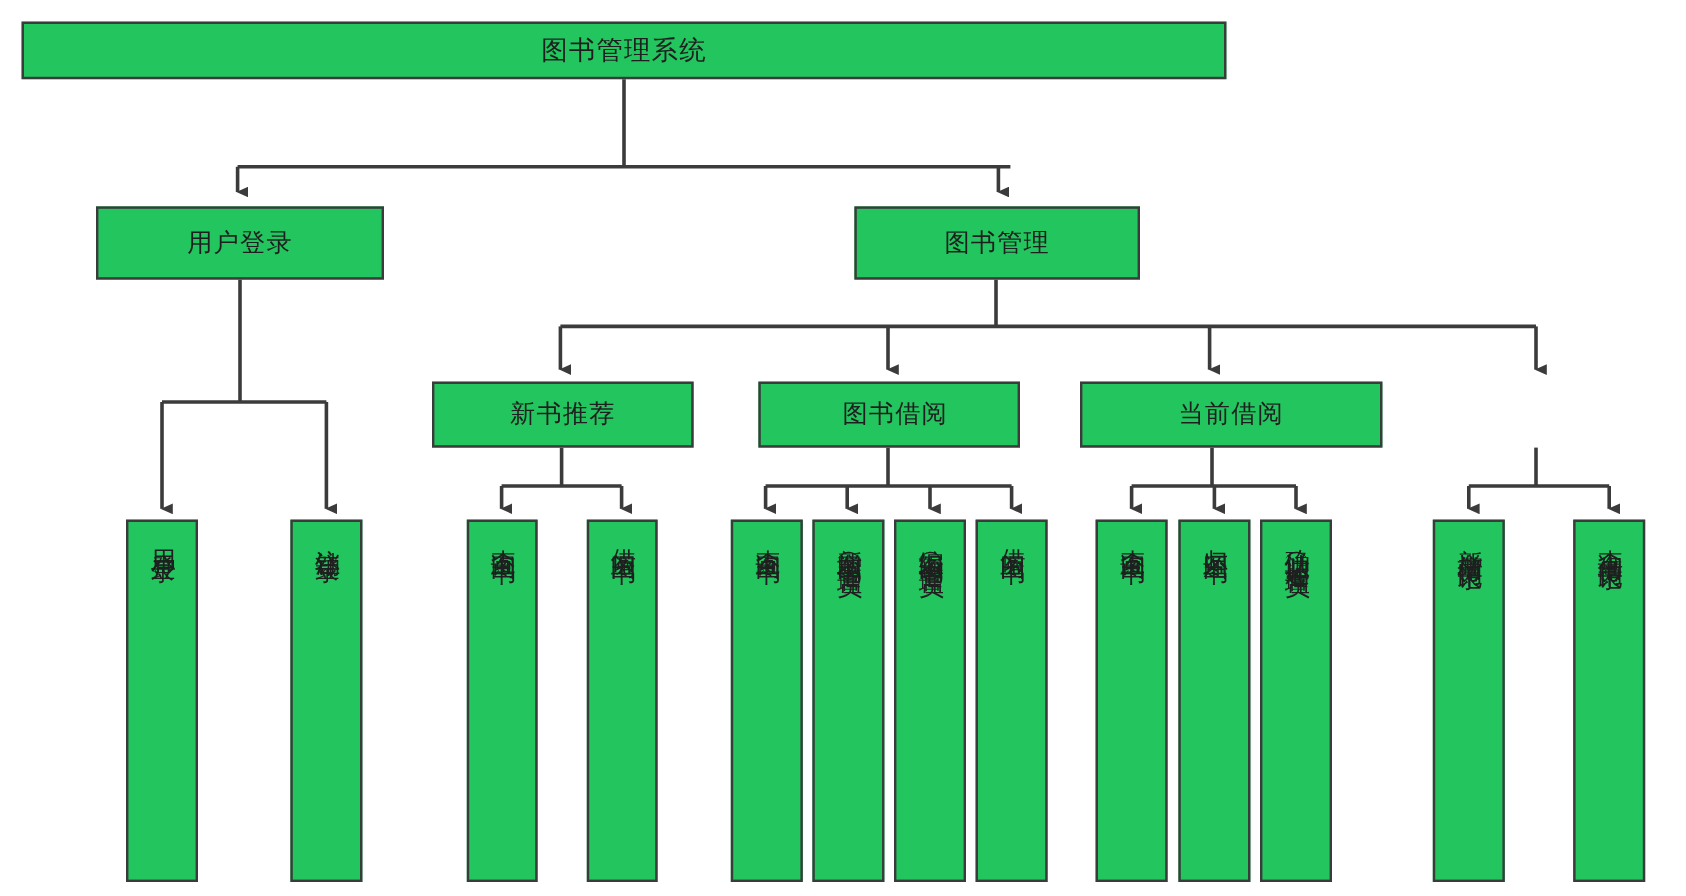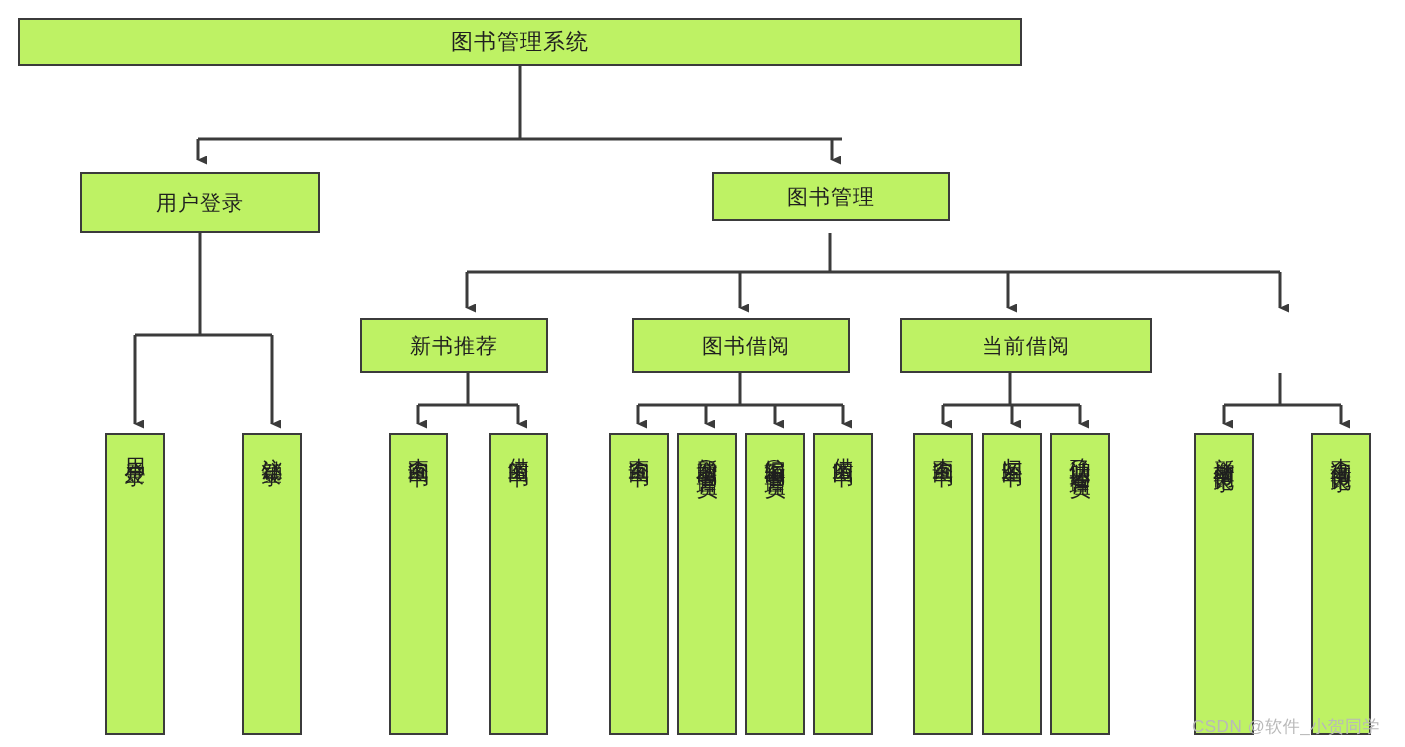--- a/index.html
+++ b/index.html
@@ -21,21 +21,21 @@
     position: absolute;
     left: 0;
     top: 0;
     width: 1405px;
     height: 747px;
     pointer-events: none;
   }
   .node {
     position: absolute;
     box-sizing: border-box;
-    background: #bef264;
+    background: #22c55e;
     border: 2px solid #3b3b3b;
     display: flex;
     align-items: center;
     justify-content: center;
     color: #1f1f1f;
   }
   .node.horiz {
     font-size: 21px;
     letter-spacing: 1px;
     line-height: 1.1;
@@ -121,25 +121,25 @@
     </g>
   </svg>
 
   <div class="node horiz root" style="left:18px; top:18px; width:1004px; height:48px;">
     <span>图书管理系统</span>
   </div>
 
   <div class="node horiz" style="left:80px; top:172px; width:240px; height:61px;">
     <span>用户登录</span>
   </div>
-  <div class="node horiz" style="left:712px; top:172px; width:238px; height:49px;">
+  <div class="node horiz" style="left:712px; top:172px; width:238px; height:61px;">
     <span>图书管理</span>
   </div>
 
-  <div class="node horiz" style="left:360px; top:318px; width:188px; height:55px;">
+  <div class="node horiz" style="left:360px; top:318px; width:218px; height:55px;">
     <span>新书推荐</span>
   </div>
   <div class="node horiz" style="left:632px; top:318px; width:218px; height:55px;padding-left:10px;">
     <span>图书借阅</span>
   </div>
   <div class="node horiz" style="left:900px; top:318px; width:252px; height:55px;">
     <span>当前借阅</span>
   </div>
 
   <div class="node vert" style="left:105px; top:433px; width:60px; height:302px;">
@@ -179,15 +179,14 @@
     <span>确认归还（管理员）</span>
   </div>
 
   <div class="node vert" style="left:1194px; top:433px; width:60px; height:302px;">
     <span>新增借阅记录</span>
   </div>
   <div class="node vert" style="left:1311px; top:433px; width:60px; height:302px;">
     <span>查询借阅记录</span>
   </div>
 
-  <div class="watermark" style="left:1192px; top:715px;">CSDN @软件_小贺同学</div>
 
 </div>
 
 </body></html>

